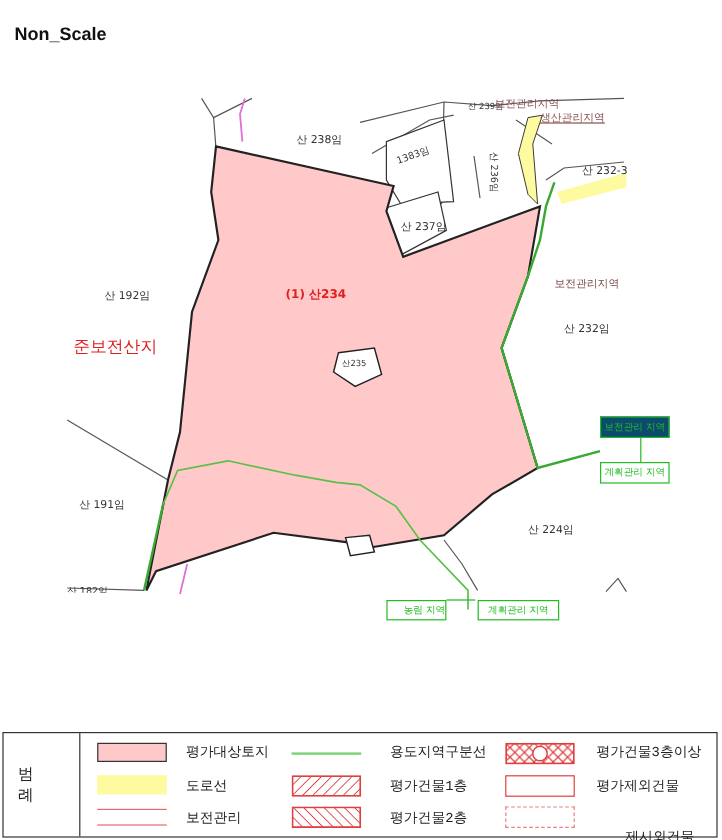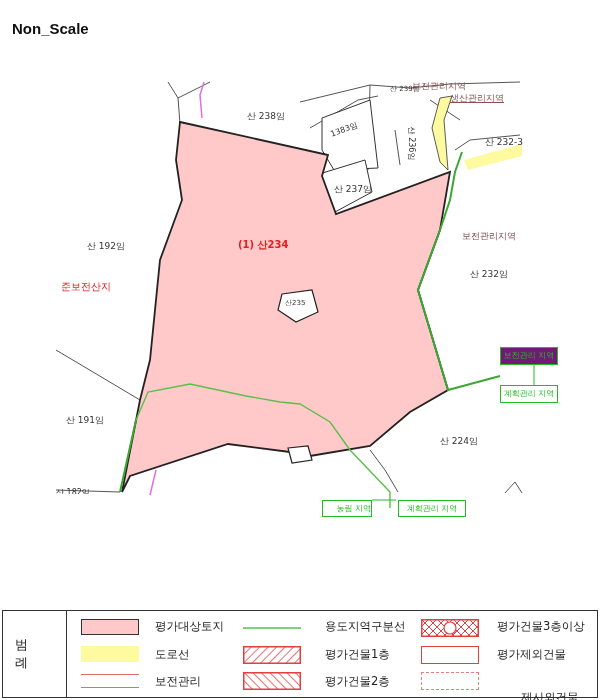--- a/index.html
+++ b/index.html
@@ -2,21 +2,21 @@
 <html><head>
 <meta charset="utf-8">
 <style>
   html, body { margin:0; padding:0; background:#ffffff; }
   body { width:602px; height:700px; position:relative; overflow:hidden; font-family:"DejaVu Sans", sans-serif; }
   .title { position:absolute; left:12px; top:20px; font-family:"Liberation Sans", sans-serif; font-weight:bold; font-size:15px; color:#111; }
   .map { position:absolute; left:0; top:0; width:602px; height:600px; }
   .legend { position:absolute; left:2px; top:610px; width:596px; height:88px; border:1px solid #333; box-sizing:border-box; background:#fff; }
   .legend-head { position:absolute; left:0; top:0; width:64px; height:86px; border-right:1px solid #333; display:flex; align-items:center; justify-content:center; font-size:13px; color:#222; letter-spacing:12px; padding-left:12px; box-sizing:border-box; }
   .sw { position:absolute; box-sizing:border-box; }
-  .lbl { position:absolute; font-size:11.5px; color:#222; white-space:nowrap; }
+  .lbl { position:absolute; font-size:11.5px; color:#222; white-space:nowrap;font-family:Liberation Mono, monospace; }
 </style>
 </head>
 <body>
 
 <div class="title">Non_Scale</div>
 
 <svg class="map" viewBox="0 0 602 600" xmlns="http://www.w3.org/2000/svg">
   <defs>
     <pattern id="hatch1" width="6" height="6" patternUnits="userSpaceOnUse" patternTransform="rotate(45)">
       <line x1="0" y1="0" x2="0" y2="6" stroke="#e04040" stroke-width="1.5"></line>
@@ -76,27 +76,27 @@
 <div style="position:absolute;left:412px;top:80px;font-size:9px;color:#8a5050;">보전관리지역</div>
 <div style="position:absolute;left:450px;top:92px;font-size:9px;color:#8a5050;text-decoration:underline;">생산관리지역</div>
 <div style="position:absolute;left:330px;top:124px;font-size:8px;color:#333;transform:rotate(-20deg);">1383임</div>
 <div style="position:absolute;left:395px;top:138px;font-size:8px;color:#333;transform:rotate(90deg);">산 236임</div>
 <div style="position:absolute;left:334px;top:183px;font-size:9px;color:#333;">산 237임</div>
 <div style="position:absolute;left:485px;top:136px;font-size:9px;color:#333;">산 232-3</div>
 <div style="position:absolute;left:87px;top:240px;font-size:9px;color:#333;">산 192임</div>
 <div style="position:absolute;left:238px;top:238px;font-size:10px;font-weight:bold;color:#e02020;">(1) 산234</div>
 <div style="position:absolute;left:462px;top:230px;font-size:9px;color:#7a4a4a;">보전관리지역</div>
 <div style="position:absolute;left:470px;top:268px;font-size:9px;color:#333;">산 232임</div>
-<div style="position:absolute;left:61px;top:280px;font-size:10px;color:#e02020;">준보전산지</div>
+<div style="position:absolute;left:61px;top:280px;font-size:14px;color:#e02020;">준보전산지</div>
 <div style="position:absolute;left:285px;top:298px;font-size:7px;color:#333;">산235</div>
 <div style="position:absolute;left:66px;top:414px;font-size:9px;color:#333;">산 191임</div>
 <div style="position:absolute;left:440px;top:435px;font-size:9px;color:#333;">산 224임</div>
 <div style="position:absolute;left:56px;top:487px;font-size:8px;color:#333;height:7px;overflow:hidden;">산 182임</div>
 
-<div style="position:absolute;left:500px;top:347px;width:56px;height:16px;border:1.5px solid #22bb22;font-size:8px;color:#22bb22;text-align:center;line-height:16px;background:#701a75;">보전관리 지역</div>
+<div style="position:absolute;left:500px;top:347px;width:56px;height:16px;border:1.5px solid #22bb22;font-size:8px;color:#22bb22;text-align:center;line-height:16px;background:#0c4a6e;">보전관리 지역</div>
 <div style="position:absolute;left:500px;top:385px;width:56px;height:16px;border:1.5px solid #22bb22;font-size:8px;color:#22bb22;text-align:center;line-height:16px;background:#fff;">계획관리 지역</div>
 <div style="position:absolute;left:322px;top:500px;width:48px;height:15px;border:1.5px solid #22bb22;font-size:8px;color:#22bb22;text-align:right;line-height:15px;background:#fff;">농림 지역</div>
 <div style="position:absolute;left:398px;top:500px;width:66px;height:15px;border:1.5px solid #22bb22;font-size:8px;color:#22bb22;text-align:center;line-height:15px;background:#fff;">계획관리 지역</div>
 
 <div class="legend">
   <div class="legend-head">범 례</div>
 
   <div class="sw" style="left:78px;top:8px;width:58px;height:16px;background:#ffc9c9;border:1.5px solid #333;"></div>
   <div class="lbl" style="left:152px;top:8px;">평가대상토지</div>
 

